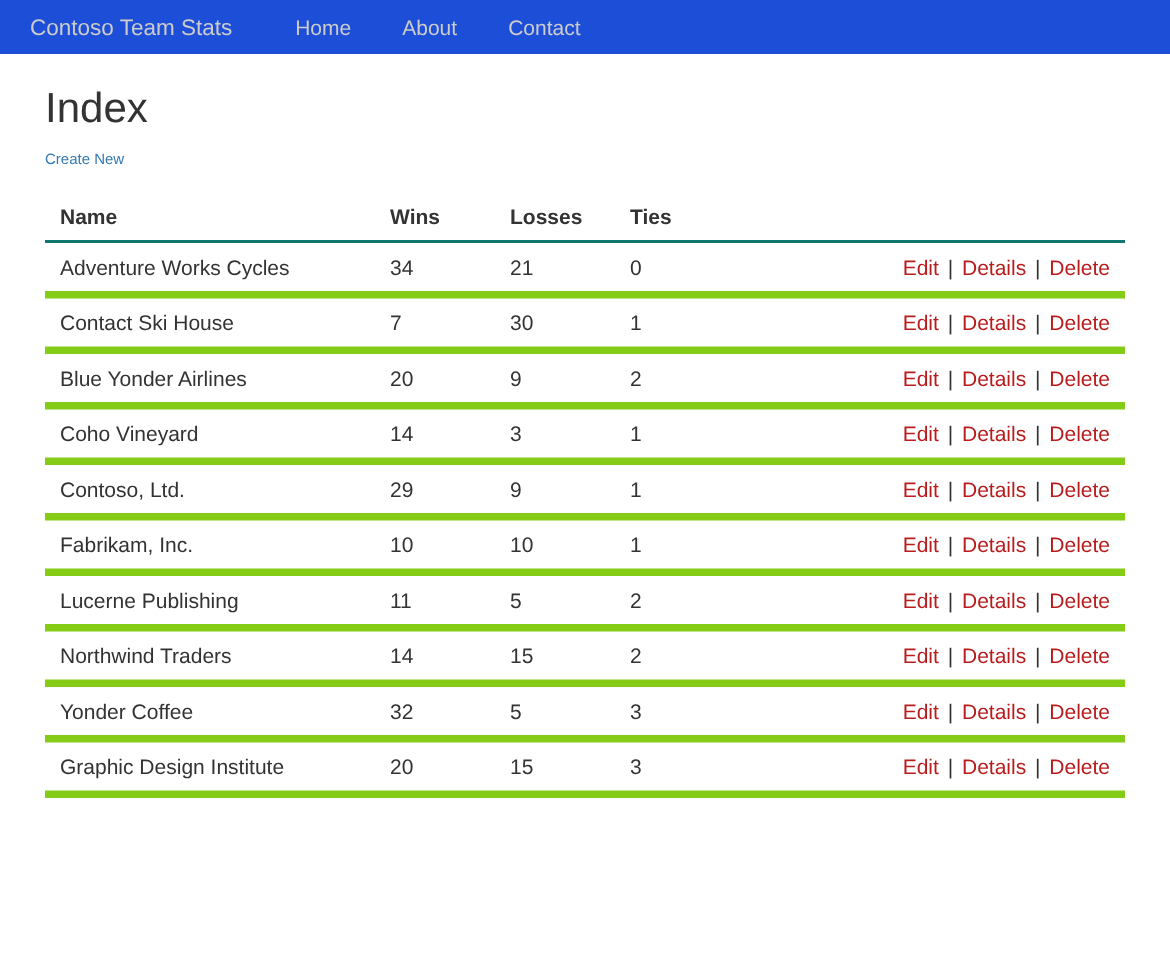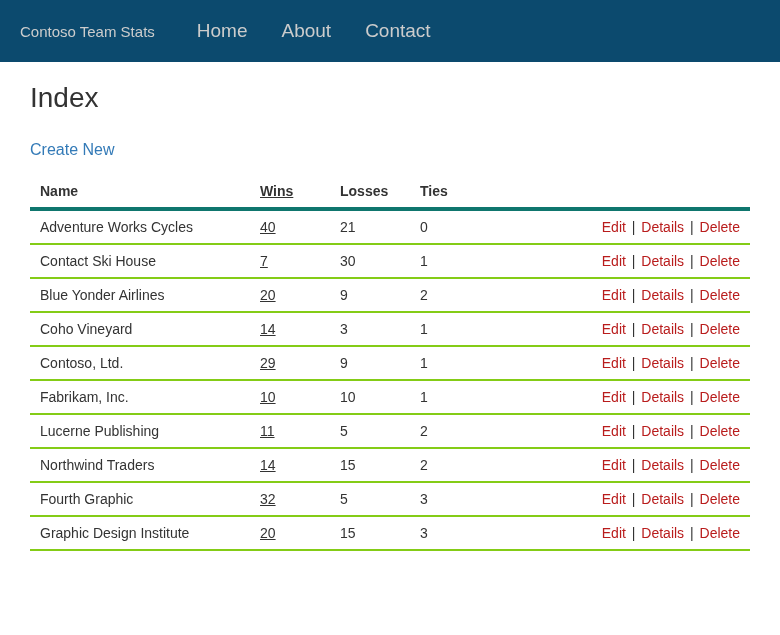--- a/index.html
+++ b/index.html
@@ -1,82 +1,82 @@
 <!DOCTYPE html>
 <html><head>
   <meta charset="utf-8">
   <style>
     * { margin: 0; padding: 0; box-sizing: border-box; }
     body { font-family: 'Segoe UI', Arial, sans-serif; font-size: 14px; color: #333; background: #fff; }
 
     
     nav {
-      background-color: #0c4a6e;
+      background-color: #1d4ed8;
       padding: 0 20px;
-      height: 62px;
+      height: 36px;
       display: flex;
       align-items: center;
     }
     .nav-brand {
       color: #ccc;
       font-size: 15px;
       margin-right: 30px;
     }
     .nav-links {
       display: flex;
       gap: 10px;
     }
     .nav-link {
       color: #ccc;
       text-decoration: none;
       padding: 6px 12px;
-      font-size: 19px;
+      font-size: 14px;
     }
 
     
     .content {
       padding: 20px 30px;
     }
     h1 {
       font-size: 28px;
       font-weight: 300;
       color: #333;
-      margin-bottom: 27px;
+      margin-bottom: 8px;
     }
     .create-new {
       color: #337ab7;
       text-decoration: none;
-      font-size: 16px;
+      font-size: 10px;
       display: inline-block;
       margin-bottom: 16px;
     }
 
     
     table {
       width: 100%;
       border-collapse: collapse;
     }
     thead tr {
-      border-bottom: 4px solid #0f766e;
+      border-bottom: 2px solid #0f766e;
     }
     th {
       text-align: left;
       padding: 8px 10px;
       font-weight: 600;
       color: #333;
     }
     tbody tr {
-      border-bottom: 2px solid #84cc16;
+      border-bottom: 5px solid #84cc16;
     }
     td {
       padding: 8px 10px;
       color: #333;
     }
     .col-name { width: 220px; }
-    .col-wins { width: 80px; text-decoration: underline; }
+    .col-wins { width: 80px; }
     .col-losses { width: 80px; }
     .col-ties { width: 80px; }
     .col-actions { text-align: right; }
     .action-link {
       color: #b91c1c;
       text-decoration: none;
       font-size: 14px;
     }
     .action-sep {
       color: #333;
@@ -105,21 +105,21 @@
         <th class="col-name">Name</th>
         <th class="col-wins">Wins</th>
         <th class="col-losses">Losses</th>
         <th class="col-ties">Ties</th>
         <th class="col-actions"></th>
       </tr>
     </thead>
     <tbody id="table-body">
     <tr>
           <td class="col-name">Adventure Works Cycles</td>
-          <td class="col-wins">40</td>
+          <td class="col-wins">34</td>
           <td class="col-losses">21</td>
           <td class="col-ties">0</td>
           <td class="col-actions"><a href="#" class="action-link">Edit</a><span class="action-sep"> | </span><a href="#" class="action-link">Details</a><span class="action-sep"> | </span><a href="#" class="action-link">Delete</a></td>
         </tr>
         <tr>
           <td class="col-name">Contact Ski House</td>
           <td class="col-wins">7</td>
           <td class="col-losses">30</td>
           <td class="col-ties">1</td>
           <td class="col-actions"><a href="#" class="action-link">Edit</a><span class="action-sep"> | </span><a href="#" class="action-link">Details</a><span class="action-sep"> | </span><a href="#" class="action-link">Delete</a></td>
@@ -160,21 +160,21 @@
           <td class="col-actions"><a href="#" class="action-link">Edit</a><span class="action-sep"> | </span><a href="#" class="action-link">Details</a><span class="action-sep"> | </span><a href="#" class="action-link">Delete</a></td>
         </tr>
         <tr>
           <td class="col-name">Northwind Traders</td>
           <td class="col-wins">14</td>
           <td class="col-losses">15</td>
           <td class="col-ties">2</td>
           <td class="col-actions"><a href="#" class="action-link">Edit</a><span class="action-sep"> | </span><a href="#" class="action-link">Details</a><span class="action-sep"> | </span><a href="#" class="action-link">Delete</a></td>
         </tr>
         <tr>
-          <td class="col-name">Fourth Graphic</td>
+          <td class="col-name">Yonder Coffee</td>
           <td class="col-wins">32</td>
           <td class="col-losses">5</td>
           <td class="col-ties">3</td>
           <td class="col-actions"><a href="#" class="action-link">Edit</a><span class="action-sep"> | </span><a href="#" class="action-link">Details</a><span class="action-sep"> | </span><a href="#" class="action-link">Delete</a></td>
         </tr>
         <tr>
           <td class="col-name">Graphic Design Institute</td>
           <td class="col-wins">20</td>
           <td class="col-losses">15</td>
           <td class="col-ties">3</td>

